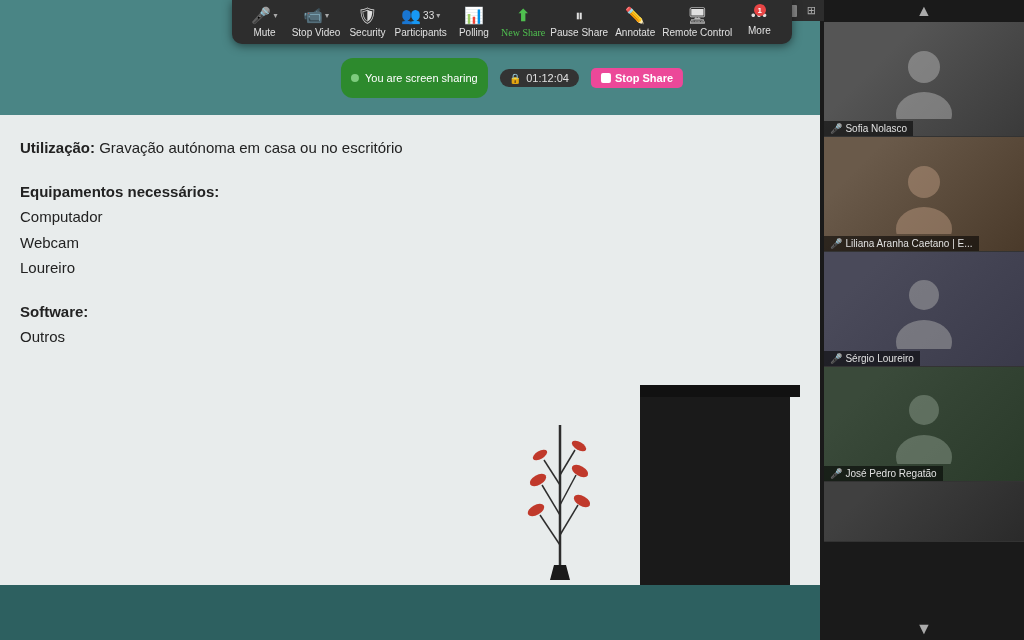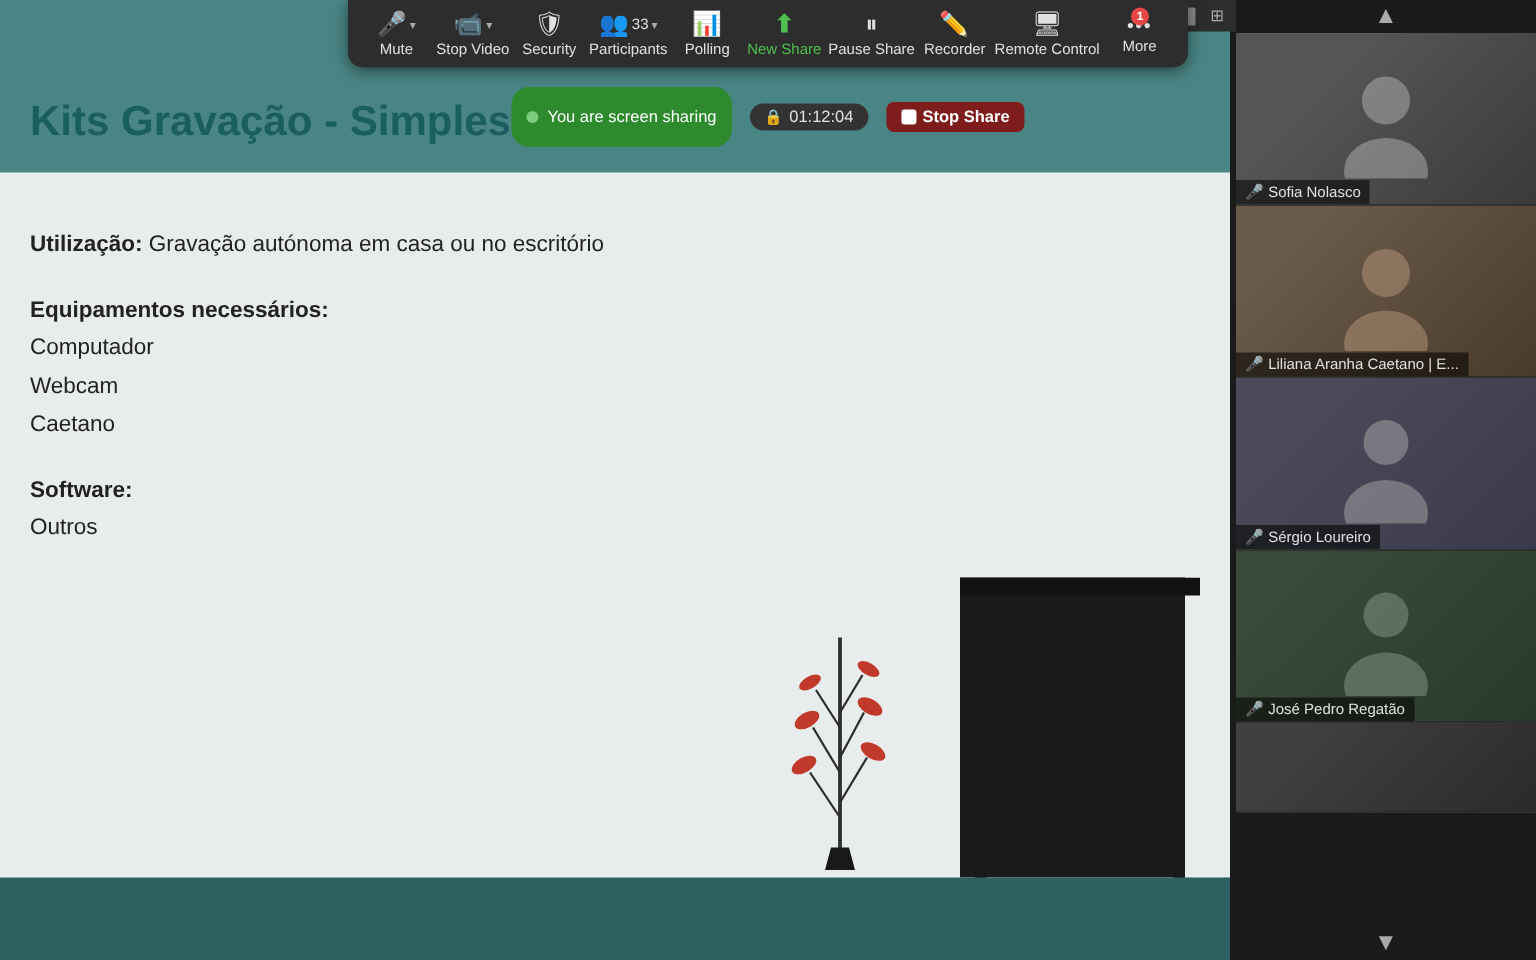--- a/index.html
+++ b/index.html
@@ -49,20 +49,21 @@
     }
     .toolbar-btn .chevron {
       font-size: 8px;
       color: #aaa;
     }
     .toolbar-btn.new-share {
       color: #4fc04f;
     }
     .toolbar-btn.new-share .btn-label {
       color: #4fc04f;
+      font-family: Liberation Serif, serif;
     }
     .toolbar-btn.more-badge {
       position: relative;
     }
     .badge-red {
       position: absolute;
       top: -4px;
       right: 2px;
       background: #e84545;
       color: white;
@@ -112,21 +113,21 @@
       padding: 3px 10px;
       border-radius: 12px;
       display: flex;
       align-items: center;
       gap: 4px;
     }
     .timer-pill .lock-icon {
       font-size: 10px;
     }
     .stop-share-btn {
-      background: #7f1d1d;
+      background: #ec4899;
       color: white;
       font-size: 11px;
       font-weight: bold;
       padding: 4px 10px;
       border-radius: 5px;
       display: flex;
       align-items: center;
       gap: 4px;
       cursor: pointer;
     }
@@ -174,21 +175,21 @@
       bottom: 0;
       left: 0;
       width: 820px;
       height: 55px;
       background: #2d6060;
     }
 
     
     #slide-content {
       position: absolute;
-      top: 150px;
+      top: 135px;
       left: 20px;
       width: 500px;
       color: #222;
       font-size: 15px;
       line-height: 1.7;
     }
     .slide-section {
       margin-bottom: 18px;
     }
     .slide-bold {
@@ -305,30 +306,29 @@
       background: #888;
       border-radius: 1px;
       cursor: pointer;
     }
   </style>
 </head>
 <body>
 
 <div id="slide-area">
   <div id="slide-header"></div>
-  <div id="slide-title">Kits Gravação - Simples</div>
   <div id="slide-content">
     <div class="slide-section">
       <span class="slide-bold">Utilização:</span><span> Gravação autónoma em casa ou no escritório</span>
     </div>
     <div class="slide-section">
       <div class="slide-bold">Equipamentos necessários:</div>
       <div>Computador</div>
       <div>Webcam</div>
-      <div>Caetano</div>
+      <div>Loureiro</div>
     </div>
     <div class="slide-section">
       <div class="slide-bold">Software:</div>
       <div>Outros</div>
     </div>
   </div>
 
   <div id="plant-decoration">
     <svg width="80" height="180" viewBox="0 0 80 180">
 
@@ -422,21 +422,21 @@
     <div class="icon-row">
       <span class="toolbar-icon">⏸</span>
     </div>
     <span class="btn-label">Pause Share</span>
   </div>
 
   <div class="toolbar-btn">
     <div class="icon-row">
       <span class="toolbar-icon">✏️</span>
     </div>
-    <span class="btn-label">Recorder</span>
+    <span class="btn-label">Annotate</span>
   </div>
 
   <div class="toolbar-btn">
     <div class="icon-row">
       <span class="toolbar-icon">🖥</span>
     </div>
     <span class="btn-label">Remote Control</span>
   </div>
 
   <div class="toolbar-btn more-badge">

